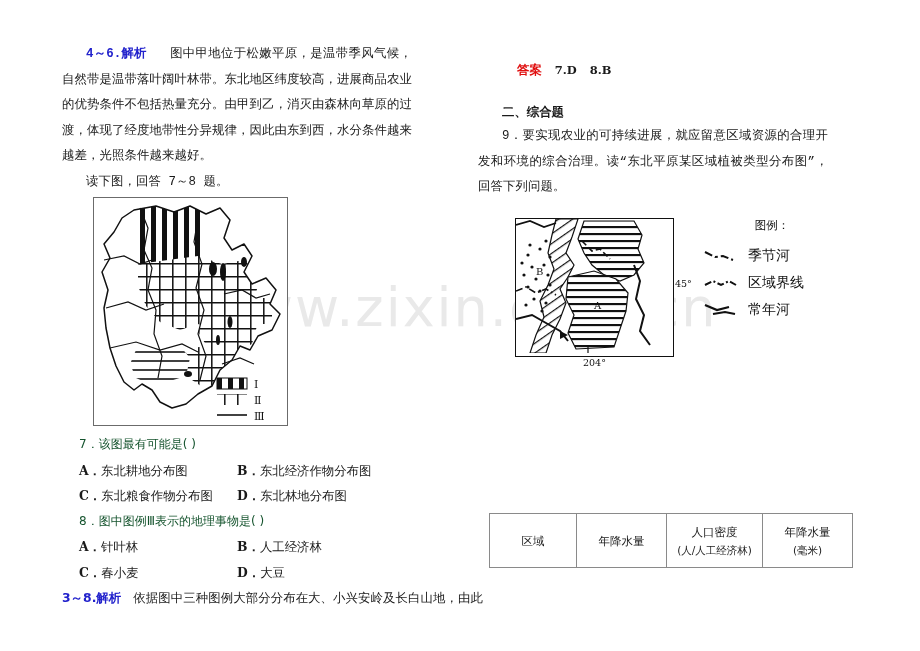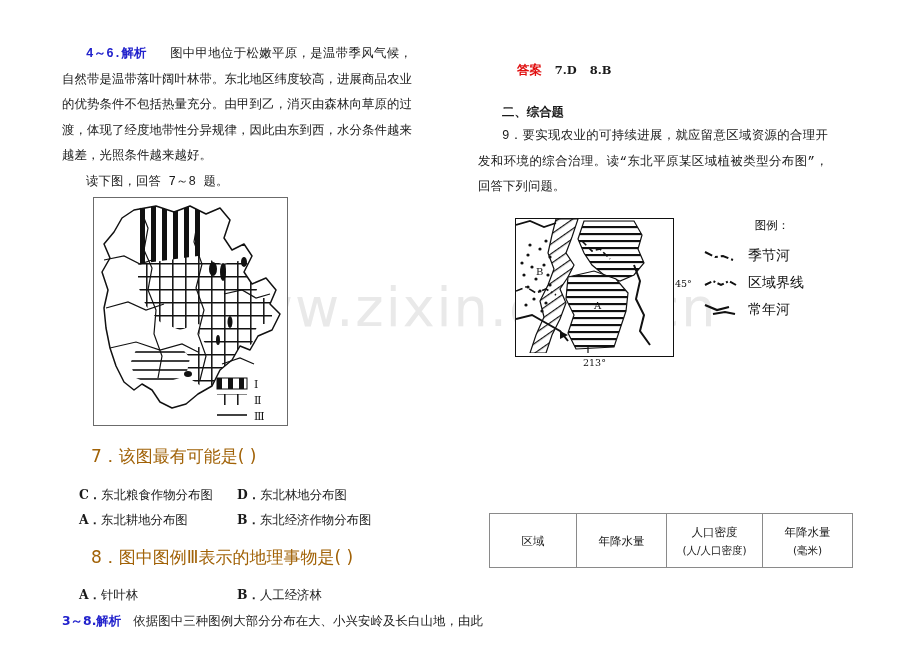--- a/index.html
+++ b/index.html
@@ -68,24 +68,24 @@
     font-size: 12.4px;
     line-height: 25.5px;
     font-weight: bold;
     color: #1a1a1a;
     margin: 0;
     text-indent: 24px;
   }
 
   
   .q-line {
-    font-size: 17px;
+    font-size: 12px;
     line-height: 25.5px;
-    color: #a16207;
-    margin: 12px;
+    color: #14532d;
+    margin: 0;
     text-indent: 17px;
     white-space: nowrap;
   }
   .opt-row {
     font-size: 12.4px;
     line-height: 25.5px;
     color: #1a1a1a;
     margin: 0;
     display: flex;
     text-indent: 0;
@@ -291,47 +291,55 @@
       </g>
     </svg>
   </div>
 
   <div class="column" id="col-left-q" style="top:432px;left:62px;">
 
     <p class="q-line">7．该图最有可能是(       )</p>
 
     <p class="opt-row">
       <span class="opt-a">
+        <span class="opt-key">A．</span><span>东北耕地分布图</span>
+      </span>
+      <span class="opt-b">
+        <span class="opt-key">B．</span><span>东北经济作物分布图</span>
+      </span>
+    </p>
+
+    <p class="opt-row">
+      <span class="opt-a">
         <span class="opt-key">C．</span><span>东北粮食作物分布图</span>
       </span>
       <span class="opt-b">
         <span class="opt-key">D．</span><span>东北林地分布图</span>
-      </span>
-    </p>
-
-    <p class="opt-row">
-      <span class="opt-a">
-        <span class="opt-key">A．</span><span>东北耕地分布图</span>
-      </span>
-      <span class="opt-b">
-        <span class="opt-key">B．</span><span>东北经济作物分布图</span>
       </span>
     </p>
 
     <p class="q-line">8．图中图例Ⅲ表示的地理事物是(       )</p>
 
     <p class="opt-row">
       <span class="opt-a">
         <span class="opt-key">A．</span><span>针叶林</span>
       </span>
       <span class="opt-b">
         <span class="opt-key">B．</span><span>人工经济林</span>
       </span>
     </p>
 
+    <p class="opt-row">
+      <span class="opt-a">
+        <span class="opt-key">C．</span><span>春小麦</span>
+      </span>
+      <span class="opt-b">
+        <span class="opt-key">D．</span><span>大豆</span>
+      </span>
+    </p>
 
     <p class="para" style="text-indent:0;white-space:nowrap;">
       <span class="lbl-blue">3～8.解析</span>
       &nbsp;&nbsp;<span>依据图中三种图例大部分分布在大、小兴安岭及长白山地，由此</span>
     </p>
   </div>
 
   <div id="col-right" class="column">
 
 
@@ -405,21 +413,21 @@
 
       <path d="M44 112 L52 116 L44 120 Z" fill="#111"></path>
 
       <path d="M66 22 L76 32 L84 30 L94 40" fill="none" stroke="#111" stroke-width="1.6" stroke-dasharray="6 3"></path>
 
       <path d="M72 126 V134" stroke="#111" stroke-width="1.2"></path>
     </svg>
   </div>
 
   <div class="map-tick" id="tick-lat">45°</div>
-  <div class="map-tick" id="tick-lon">213°</div>
+  <div class="map-tick" id="tick-lon">204°</div>
 
   <div id="fig2-legend">
     <p class="leg-title">图例：</p>
 
     <div class="leg-row">
       <svg class="leg-sym" viewBox="0 0 36 16">
         <path d="M2 4 L12 9 L20 8 L30 12" fill="none" stroke="#111" stroke-width="2" stroke-dasharray="8 3 3 3"></path>
       </svg>
       <span class="leg-text">季节河</span>
     </div>
@@ -444,21 +452,21 @@
     <tbody>
       <tr>
         <td style="width:82px">
           <span>区域</span>
         </td>
         <td style="width:85px">
           <span>年降水量</span>
         </td>
         <td style="width:91px">
           <span>人口密度</span>
-          <span class="sub">(人/人口密度)</span>
+          <span class="sub">(人/人工经济林)</span>
         </td>
         <td style="width:85px">
           <span>年降水量</span>
           <span class="sub">(毫米)</span>
         </td>
       </tr>
     </tbody>
   </table>
 
 </div>

